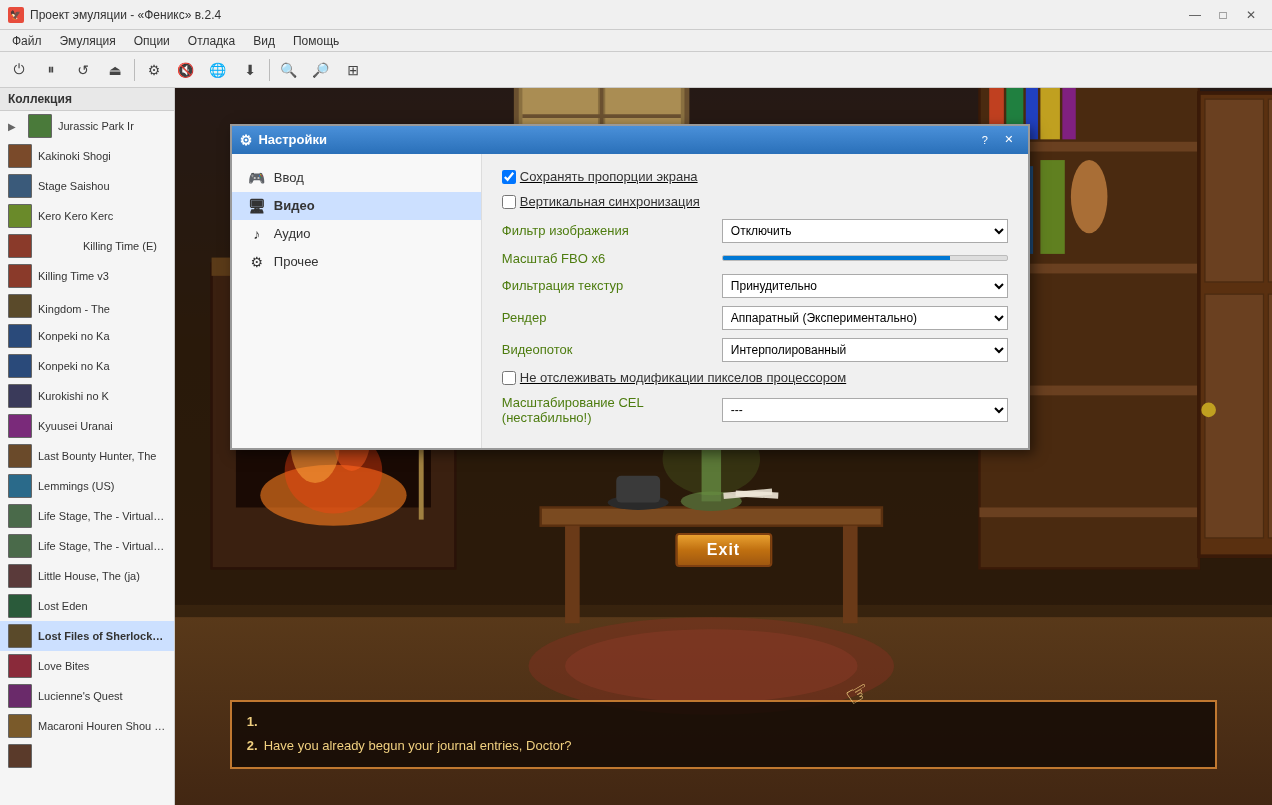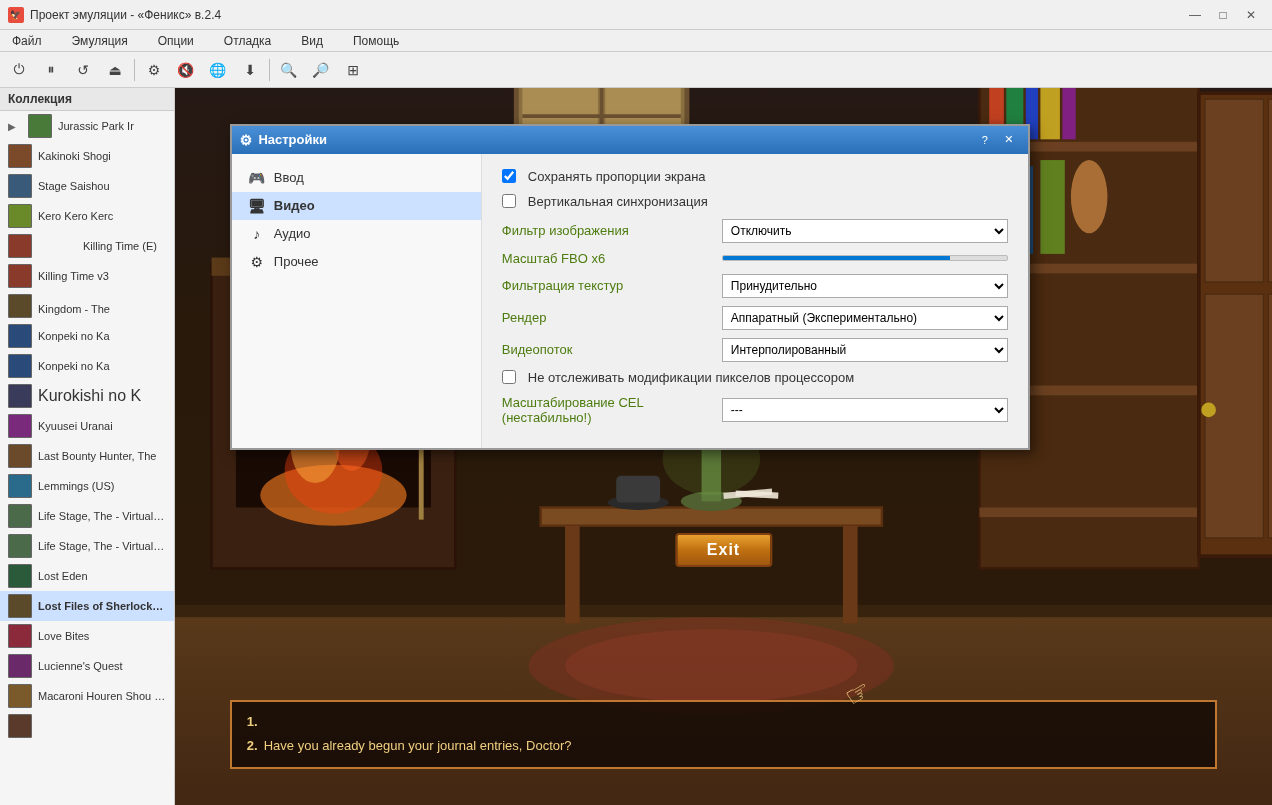--- a/index.html
+++ b/index.html
@@ -11,21 +11,21 @@
       padding: 0 8px; border-bottom: 1px solid #ccc;
     }
     .title-bar-left { display: flex; align-items: center; gap: 6px; font-size: 12px; color: #333; }
     .title-bar-icon { width: 16px; height: 16px; background: #e74c3c; border-radius: 2px; display: flex; align-items: center; justify-content: center; color: white; font-size: 9px; }
     .title-bar-controls { display: flex; gap: 2px; }
     .tb-btn { width: 26px; height: 20px; display: flex; align-items: center; justify-content: center; cursor: pointer; font-size: 12px; color: #555; background: transparent; border: none; }
 
     
     .menu-bar {
       height: 22px; background: #f0f0f0; display: flex; align-items: center; padding: 0 4px;
-      border-bottom: 1px solid #ccc; gap: 14px;
+      border-bottom: 1px solid #ccc; gap: 2px;
     }
     .menu-item { padding: 2px 8px; cursor: pointer; font-size: 12px; color: #333; }
 
     
     .toolbar {
       height: 36px; background: #f0f0f0; display: flex; align-items: center; padding: 0 4px;
       border-bottom: 1px solid #ccc; gap: 2px;
     }
     .tool-btn { width: 30px; height: 28px; display: flex; align-items: center; justify-content: center; cursor: pointer; font-size: 14px; color: #444; background: transparent; border: 1px solid transparent; border-radius: 2px; }
     .toolbar-sep { width: 1px; height: 22px; background: #bbb; margin: 0 2px; }
@@ -92,21 +92,21 @@
     .dialog-body { display: flex; padding: 0; }
 
     
     .dialog-sidebar { width: 250px; padding: 10px 0; background: #f8f8f8; border-right: 1px solid #ddd; flex-shrink: 0; }
     .dialog-nav-item { display: flex; align-items: center; gap: 8px; padding: 6px 16px; cursor: pointer; font-size: 13px; color: #333; }
     .dialog-nav-item.active { background: #cce0ff; font-weight: 600; }
     .nav-icon { font-size: 14px; width: 18px; text-align: center; }
 
     
     .dialog-content { flex: 1; padding: 15px 20px; }
-    .checkbox-row { display: flex; align-items: flex-start; gap: 12px; margin-bottom: 10px; }
+    .checkbox-row { display: flex; align-items: flex-end; gap: 4px; margin-bottom: 10px; text-decoration: underline; }
     .checkbox-row input[type="checkbox"] { width: 14px; height: 14px; }
     .checkbox-row label { font-size: 13px; color: #333; }
     .form-row { display: flex; align-items: center; margin-bottom: 8px; }
     .form-label { width: 220px; font-size: 13px; color: #4d7c0f; flex-shrink: 0; }
     .form-control { flex: 1; }
     .form-select { width: 100%; height: 24px; font-size: 12px; padding: 2px 4px; border: 1px solid #aaa; background: white; cursor: pointer; }
     .form-slider-container { display: flex; align-items: center; gap: 4px; }
     .slider-track { flex: 1; height: 6px; background: #ddd; border: 1px solid #bbb; border-radius: 2px; position: relative; overflow: hidden; }
     .slider-fill { position: absolute; left: 0; top: 0; height: 100%; background: #0078d4; width: 80%; }
 
@@ -193,41 +193,45 @@
         <div class="sidebar-item">
           <div class="sidebar-thumb" style="background: rgb(42, 74, 122); display: flex; align-items: center; justify-content: center; font-size: 10px; color: white; font-weight: bold;"></div>
           <span style="overflow: hidden; text-overflow: ellipsis; white-space: nowrap; font-size: 11px;">Konpeki no Ka</span>
         </div>
         <div class="sidebar-item">
           <div class="sidebar-thumb" style="background: rgb(42, 74, 122); display: flex; align-items: center; justify-content: center; font-size: 10px; color: white; font-weight: bold;"></div>
           <span style="overflow: hidden; text-overflow: ellipsis; white-space: nowrap; font-size: 11px;">Konpeki no Ka</span>
         </div>
         <div class="sidebar-item">
           <div class="sidebar-thumb" style="background: rgb(58, 58, 90); display: flex; align-items: center; justify-content: center; font-size: 10px; color: white; font-weight: bold;"></div>
-          <span style="overflow: hidden; text-overflow: ellipsis; white-space: nowrap; font-size: 16px;">Kurokishi no K</span>
+          <span style="overflow: hidden; text-overflow: ellipsis; white-space: nowrap; font-size: 11px;">Kurokishi no K</span>
         </div>
         <div class="sidebar-item">
           <div class="sidebar-thumb" style="background: rgb(122, 42, 122); display: flex; align-items: center; justify-content: center; font-size: 10px; color: white; font-weight: bold;"></div>
           <span style="overflow: hidden; text-overflow: ellipsis; white-space: nowrap; font-size: 11px;">Kyuusei Uranai</span>
         </div>
         <div class="sidebar-item">
           <div class="sidebar-thumb" style="background: rgb(106, 74, 42); display: flex; align-items: center; justify-content: center; font-size: 10px; color: white; font-weight: bold;"></div>
           <span style="overflow: hidden; text-overflow: ellipsis; white-space: nowrap; font-size: 11px;">Last Bounty Hunter, The</span>
         </div>
         <div class="sidebar-item">
           <div class="sidebar-thumb" style="background: rgb(42, 106, 138); display: flex; align-items: center; justify-content: center; font-size: 10px; color: white; font-weight: bold;"></div>
           <span style="overflow: hidden; text-overflow: ellipsis; white-space: nowrap; font-size: 11px;">Lemmings (US)</span>
         </div>
         <div class="sidebar-item">
           <div class="sidebar-thumb" style="background: rgb(74, 106, 74); display: flex; align-items: center; justify-content: center; font-size: 10px; color: white; font-weight: bold;"></div>
           <span style="overflow: hidden; text-overflow: ellipsis; white-space: nowrap; font-size: 11px;">Life Stage, The - Virtual House (JP)</span>
         </div>
         <div class="sidebar-item">
           <div class="sidebar-thumb" style="background: rgb(74, 106, 74); display: flex; align-items: center; justify-content: center; font-size: 10px; color: white; font-weight: bold;"></div>
           <span style="overflow: hidden; text-overflow: ellipsis; white-space: nowrap; font-size: 11px;">Life Stage, The - Virtual House (KR, US)</span>
+        </div>
+        <div class="sidebar-item">
+          <div class="sidebar-thumb" style="background: rgb(90, 58, 58); display: flex; align-items: center; justify-content: center; font-size: 10px; color: white; font-weight: bold;"></div>
+          <span style="overflow: hidden; text-overflow: ellipsis; white-space: nowrap; font-size: 11px;">Little House, The (ja)</span>
         </div>
         <div class="sidebar-item">
           <div class="sidebar-thumb" style="background: rgb(42, 90, 58); display: flex; align-items: center; justify-content: center; font-size: 10px; color: white; font-weight: bold;"></div>
           <span style="overflow: hidden; text-overflow: ellipsis; white-space: nowrap; font-size: 11px;">Lost Eden</span>
         </div>
         <div class="sidebar-item selected">
           <div class="sidebar-thumb" style="background: rgb(90, 74, 42); display: flex; align-items: center; justify-content: center; font-size: 10px; color: white; font-weight: bold;"></div>
           <span style="overflow: hidden; text-overflow: ellipsis; white-space: nowrap; font-size: 11px;">Lost Files of Sherlock Holmes, The</span>
         </div>
         <div class="sidebar-item">

